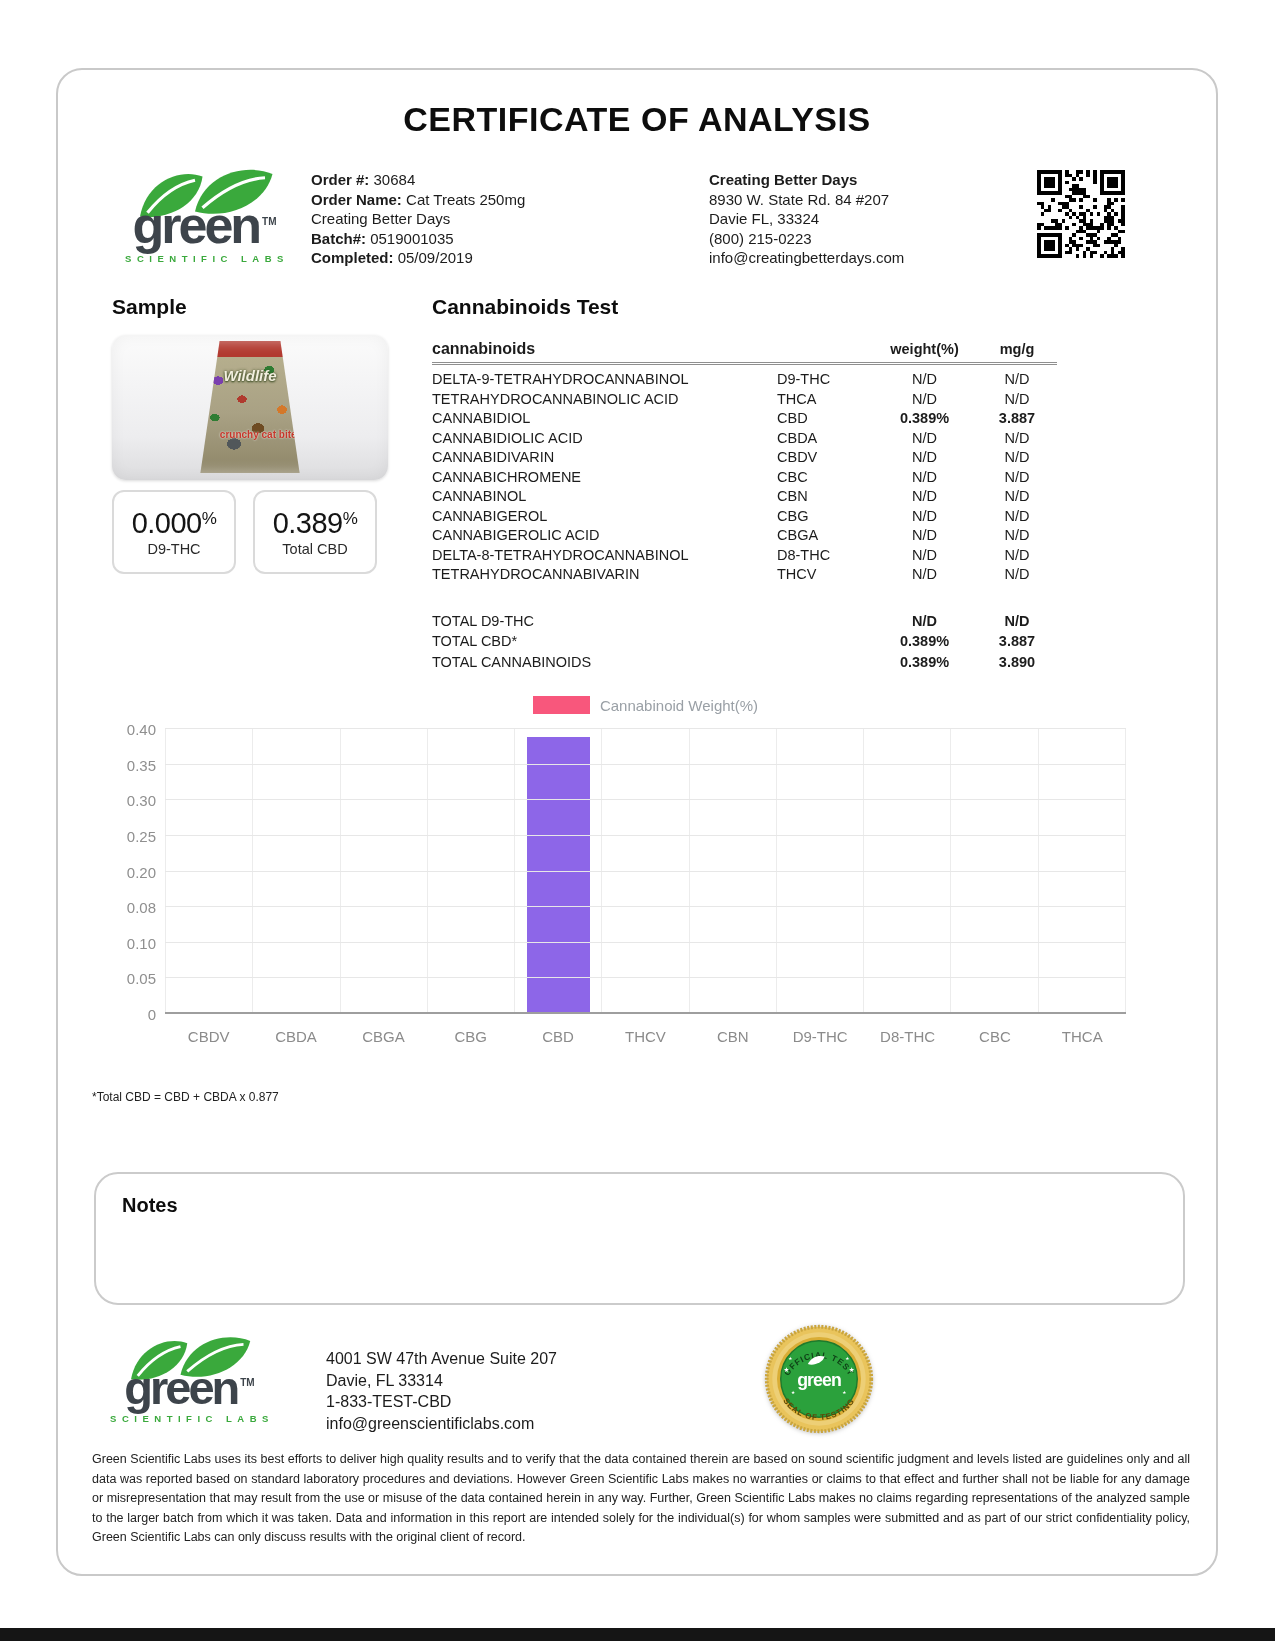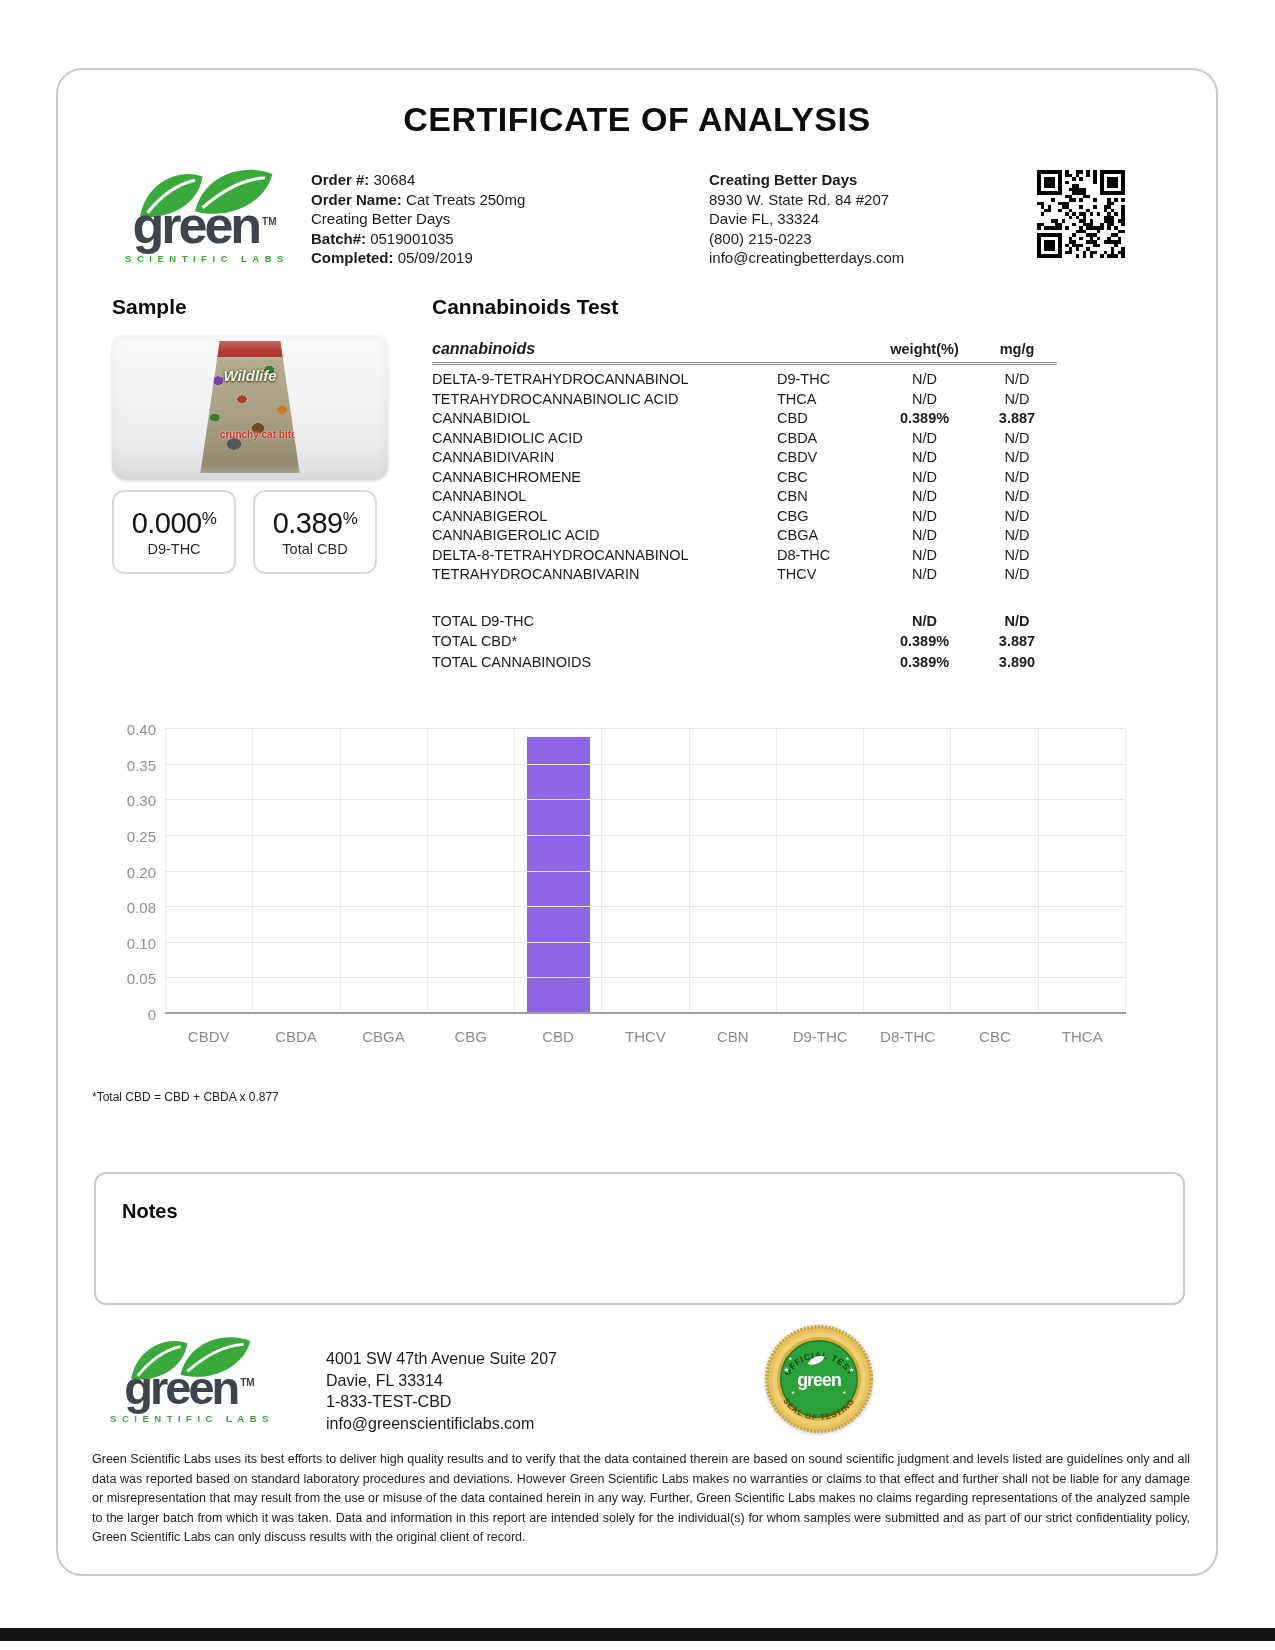--- a/index.html
+++ b/index.html
@@ -54,21 +54,21 @@
   .result-box{width:124px;height:84px;border:2px solid #dadada;border-radius:12px;background:#fff;
       display:flex;flex-direction:column;align-items:center;justify-content:center;box-sizing:border-box;}
   .result-value{font-size:29px;color:#141414;letter-spacing:-.5px;}
   .result-unit{font-size:17px;vertical-align:9px;}
   .result-label{font-size:14.5px;color:#2a2a2a;margin-top:1px;}
 
   
   .ctable{left:374px;top:266px;width:625px;font-size:14.5px;}
   .thead{display:grid;grid-template-columns:345px 95px 105px 80px;line-height:26px;
          border-bottom:3px double #8f8f8f;}
-  .thead .h-name{font-size:16px;font-weight:700;font-style:italic;}
+  .thead .h-name{font-size:16px;font-weight:700;}
   .thead .h-val{font-weight:700;text-align:center;}
   .trows{margin-top:5px;}
   .trow{display:grid;grid-template-columns:345px 95px 105px 80px;line-height:19.5px;}
   .c-val{text-align:center;}
   .b{font-weight:700;}
   .ttotals{margin-top:26px;}
   .trow.total{line-height:20.5px;}
 
   
   .legend{left:107px;top:626px;width:961px;display:flex;justify-content:center;
@@ -85,21 +85,21 @@
   .gridline-h.axis-zero{height:2px;background:#9e9e9e;z-index:2;}
   .yticks{left:36px;top:659px;width:62px;height:285px;}
   .ytick{position:absolute;right:0;transform:translateY(50%);font-size:15px;color:#8f8f8f;}
   .xlabels{left:107px;top:958px;width:961px;display:flex;}
   .xlabel{flex:1;text-align:center;font-size:15px;color:#8b8b8b;}
 
   .footnote{left:34px;top:1020px;font-size:12px;color:#222;}
 
   
   .notes-box{left:36px;top:1102px;width:1091px;height:133px;border:2px solid #cbcbcb;
-             border-radius:12px;box-sizing:border-box;padding:26px 26px;}
+             border-radius:24px;box-sizing:border-box;padding:20px 26px;}
   .notes-heading{font-size:20px;font-weight:700;color:#0d0d0d;}
   .notes-body{font-size:15px;color:#1c1c1c;margin-top:17px;}
 
   
   .addr{font-size:16px;line-height:21.5px;color:#1c1c1c;}
   .seal{width:112px;height:112px;}
   .seal svg{width:100%;height:100%;display:block;filter:drop-shadow(0 1px 2px rgba(0,0,0,.25));}
   .sig{width:214px;text-align:center;}
   .sig svg{display:block;width:210px;height:84px;margin:0 auto;}
   .sig-line{border-top:2px solid #2b2b2b;margin:0 2px;}
@@ -442,20 +442,24 @@
           </div>
           <div class="trow total">
             <div class="c-name">TOTAL CANNABINOIDS</div>
             <div class="c-abbr"></div>
             <div class="c-val b">0.389%</div>
             <div class="c-val b">3.890</div>
           </div>
         </div>
     </div>
 
+    <div class="abs legend">
+      <div class="legend-swatch" id="legend-swatch" style="background: rgb(248, 87, 124);"></div>
+      <div class="legend-label">Cannabinoid Weight(%)</div>
+    </div>
     <div class="abs yticks" id="yticks">
         <div class="ytick" style="bottom: 0%;">0</div>
         <div class="ytick" style="bottom: 12.5%;">0.05</div>
         <div class="ytick" style="bottom: 25%;">0.10</div>
         <div class="ytick" style="bottom: 37.5%;">0.08</div>
         <div class="ytick" style="bottom: 50%;">0.20</div>
         <div class="ytick" style="bottom: 62.5%;">0.25</div>
         <div class="ytick" style="bottom: 75%;">0.30</div>
         <div class="ytick" style="bottom: 87.5%;">0.35</div>
         <div class="ytick" style="bottom: 100%; margin-left: 14px;">0.40</div>

